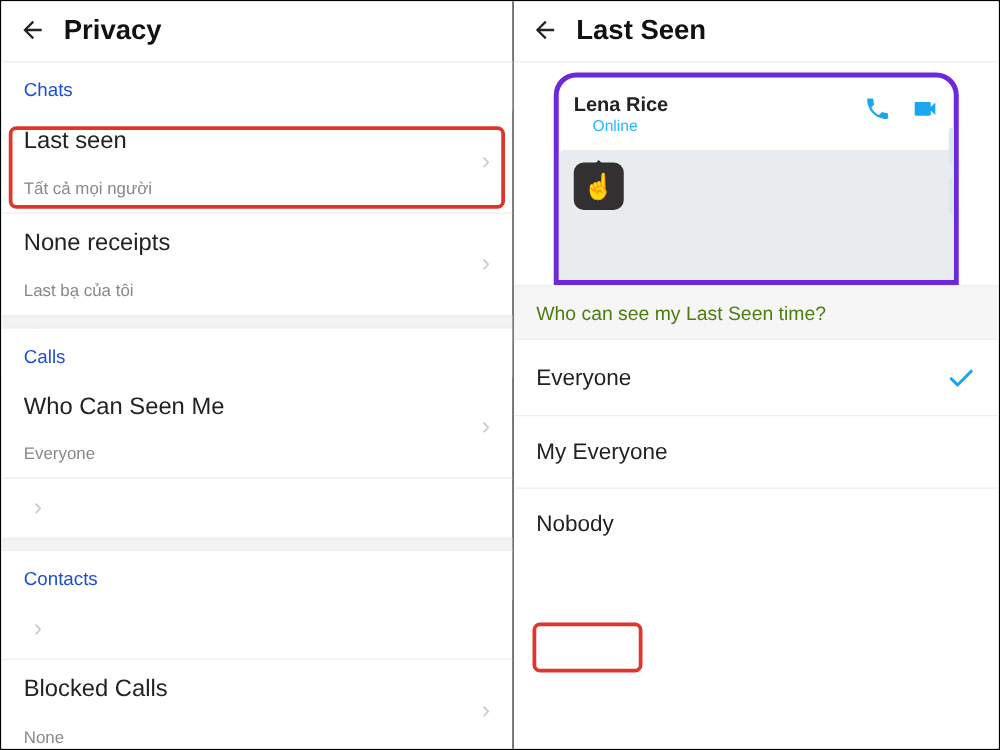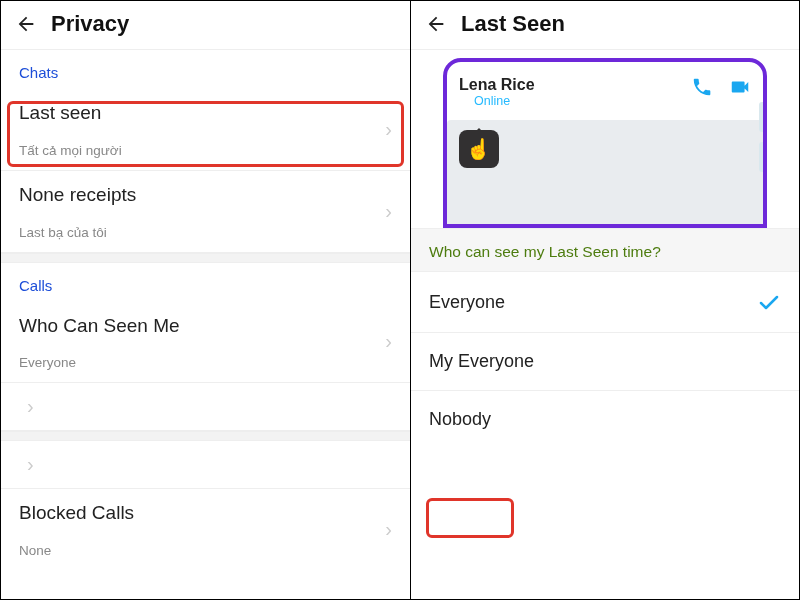--- a/index.html
+++ b/index.html
@@ -208,20 +208,21 @@
         <div class="row-sub">Everyone</div>
       </div>
       <div class="chevron">›</div>
     </div>
 
     <div class="row">
       <div class="chevron">›</div>
     </div>
 
     <div class="section-gap"></div>
+    <div class="section-label" style="border-top:none">Contacts</div>
 
     <div class="row">
       <div class="chevron">›</div>
     </div>
 
     <div class="row" style="border-bottom:none">
       <div class="col">
         <div class="row-title">Blocked Calls</div>
         <div class="row-sub">None</div>
       </div>

